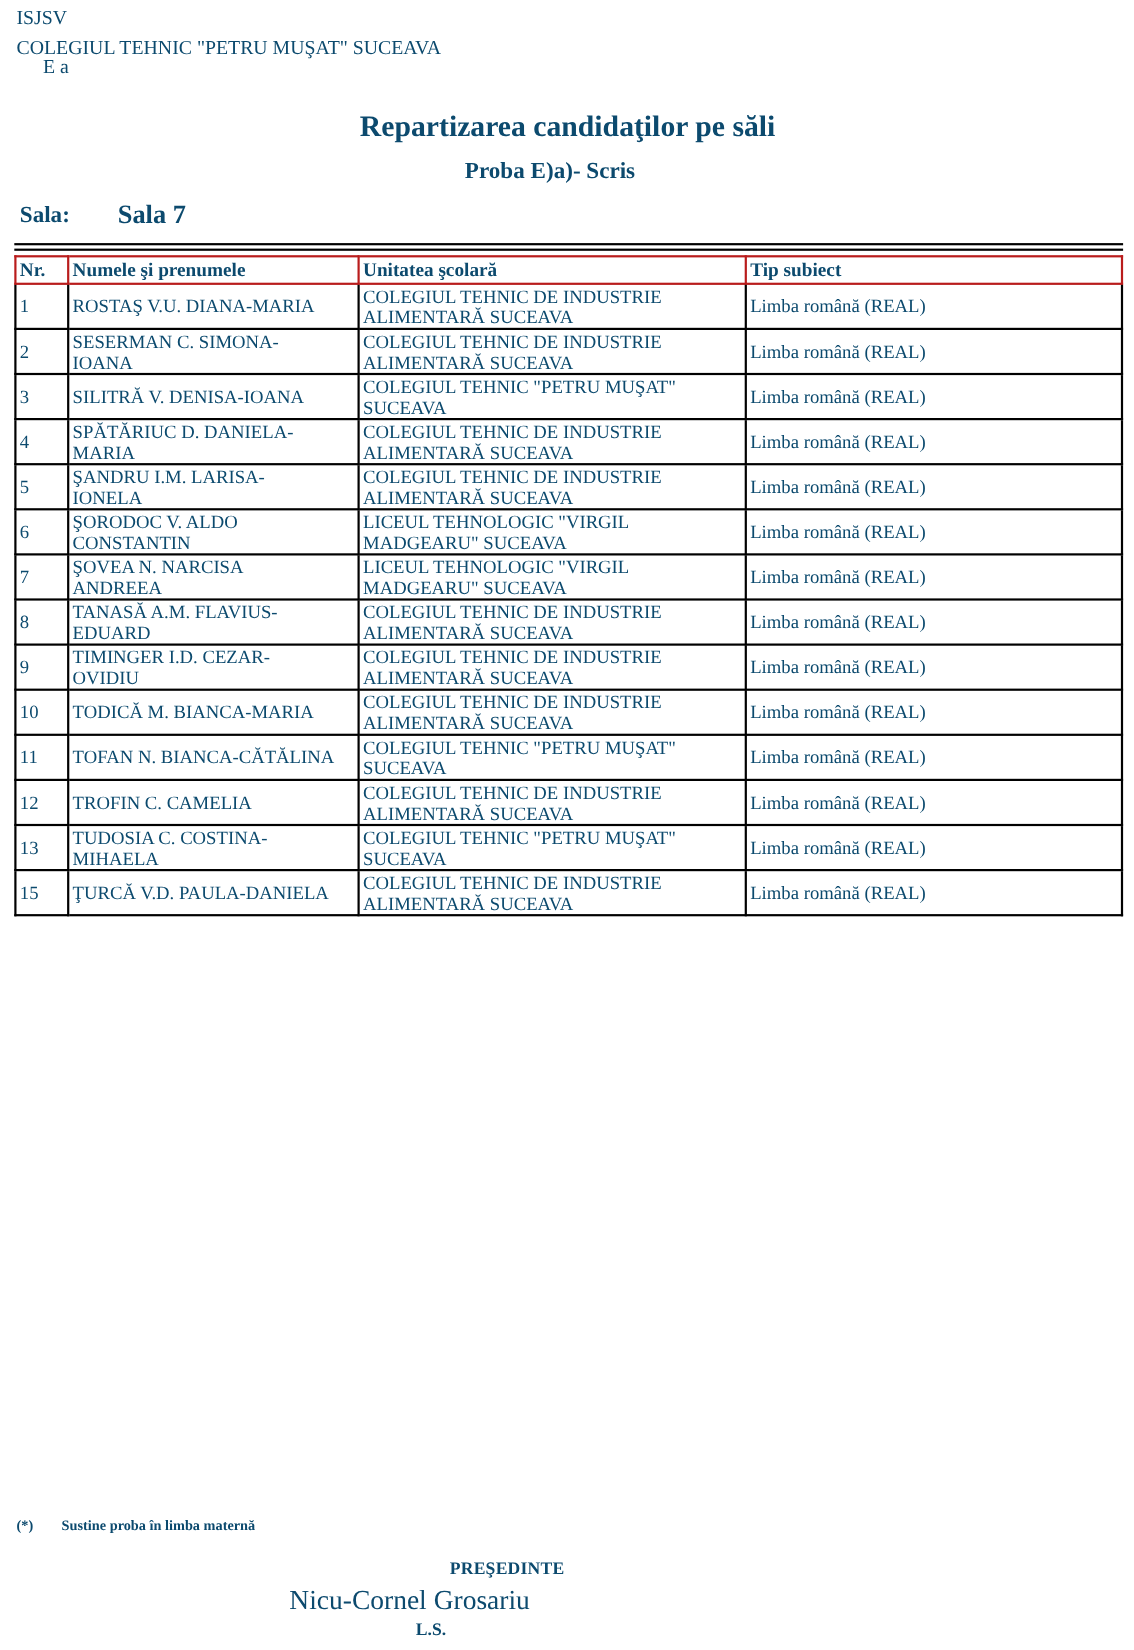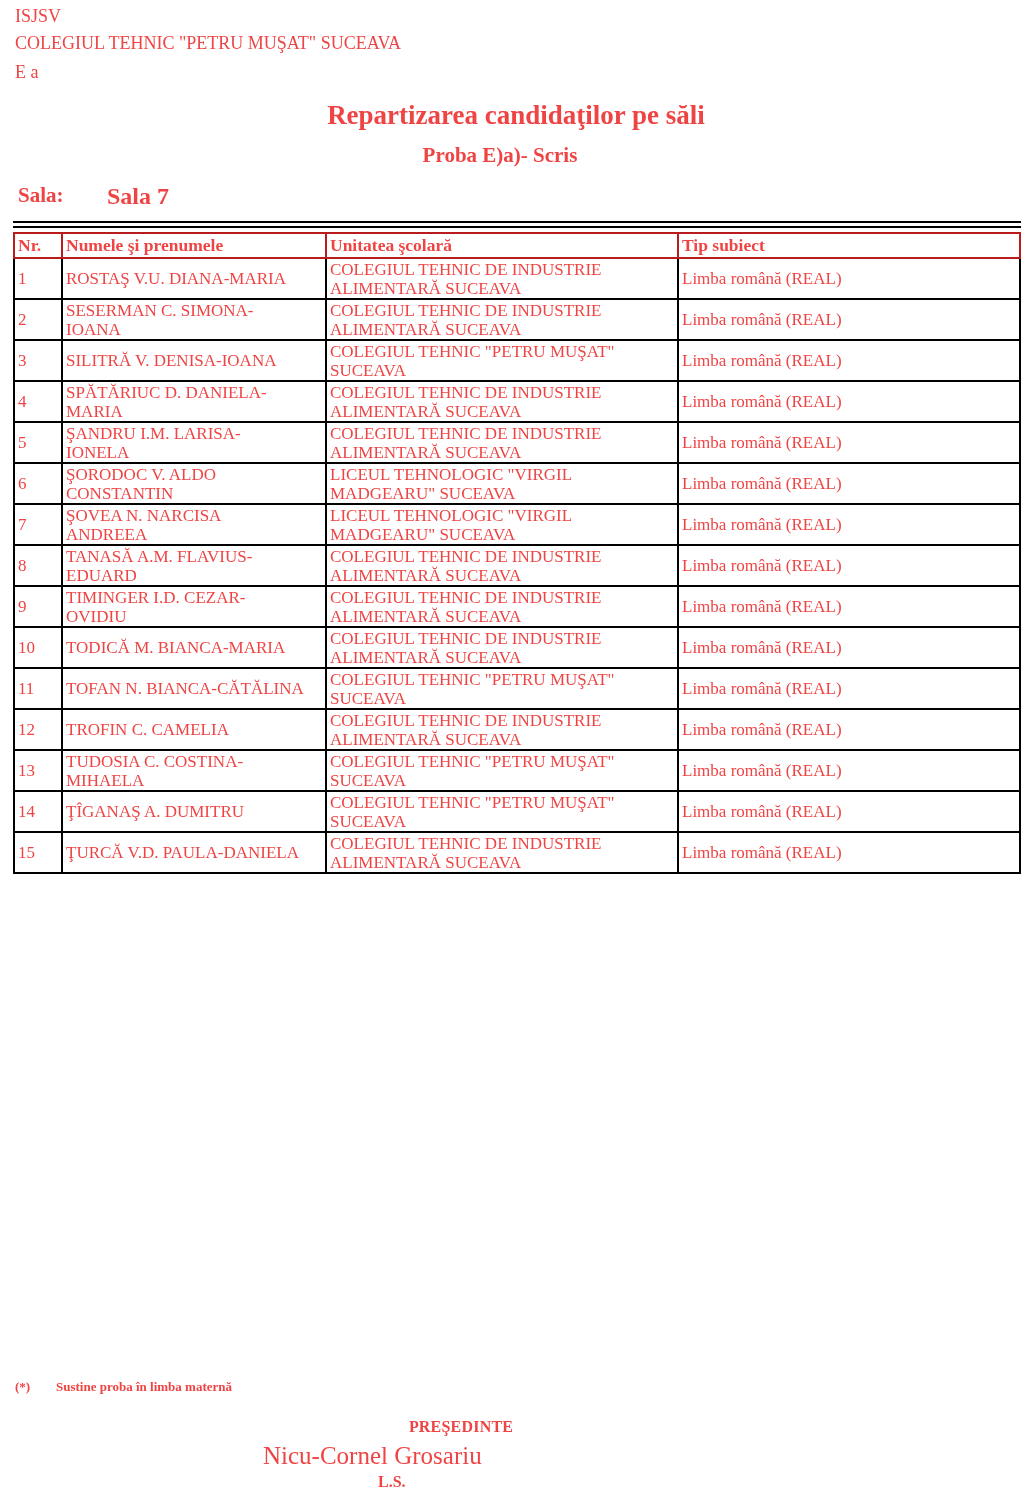--- a/index.html
+++ b/index.html
@@ -5,31 +5,31 @@
   html, body {
     margin: 0;
     padding: 0;
     background: #ffffff;
   }
   .page {
     position: relative;
     width: 1031px;
     height: 1500px;
     background: #ffffff;
-    color: #ef4444;
+    color: #0c4a6e;
     font-family: "Liberation Serif", "DejaVu Serif", serif;
     overflow: hidden;
   }
   .abs { position: absolute; }
 
   
   .org-line   { left: 15px; font-size: 18px; line-height: 21px; white-space: nowrap; }
   .line1 { top: 6px; }
   .line2 { top: 33px; }
-  .line3 { top: 62px; }
+  .line3 { top: 50px; margin-left: 24px; }
 
   
   .title-wrap {
     left: 0; top: 100px; width: 1000px;
     text-align: center;
     font-size: 27px; font-weight: bold; margin-left: 16px;
   }
   .subtitle-wrap {
     left: 0; top: 143px; width: 1000px;
     text-align: center;
@@ -220,27 +220,20 @@
       </tr>
         <tr class="data-row">
         <td class="c-nr">13</td>
         <td class="c-name">TUDOSIA C. COSTINA-
 MIHAELA</td>
         <td class="c-school">COLEGIUL TEHNIC "PETRU MUŞAT"
 SUCEAVA</td>
         <td class="c-subject">Limba română (REAL)</td>
       </tr>
         <tr class="data-row">
-        <td class="c-nr">14</td>
-        <td class="c-name">ŢÎGANAŞ A. DUMITRU</td>
-        <td class="c-school">COLEGIUL TEHNIC "PETRU MUŞAT"
-SUCEAVA</td>
-        <td class="c-subject">Limba română (REAL)</td>
-      </tr>
-        <tr class="data-row">
         <td class="c-nr">15</td>
         <td class="c-name">ŢURCĂ V.D. PAULA-DANIELA</td>
         <td class="c-school">COLEGIUL TEHNIC DE INDUSTRIE
 ALIMENTARĂ SUCEAVA</td>
         <td class="c-subject">Limba română (REAL)</td>
       </tr>
       </tbody>
   </table>
 
   <div class="abs footnote-marker">(*)</div>

